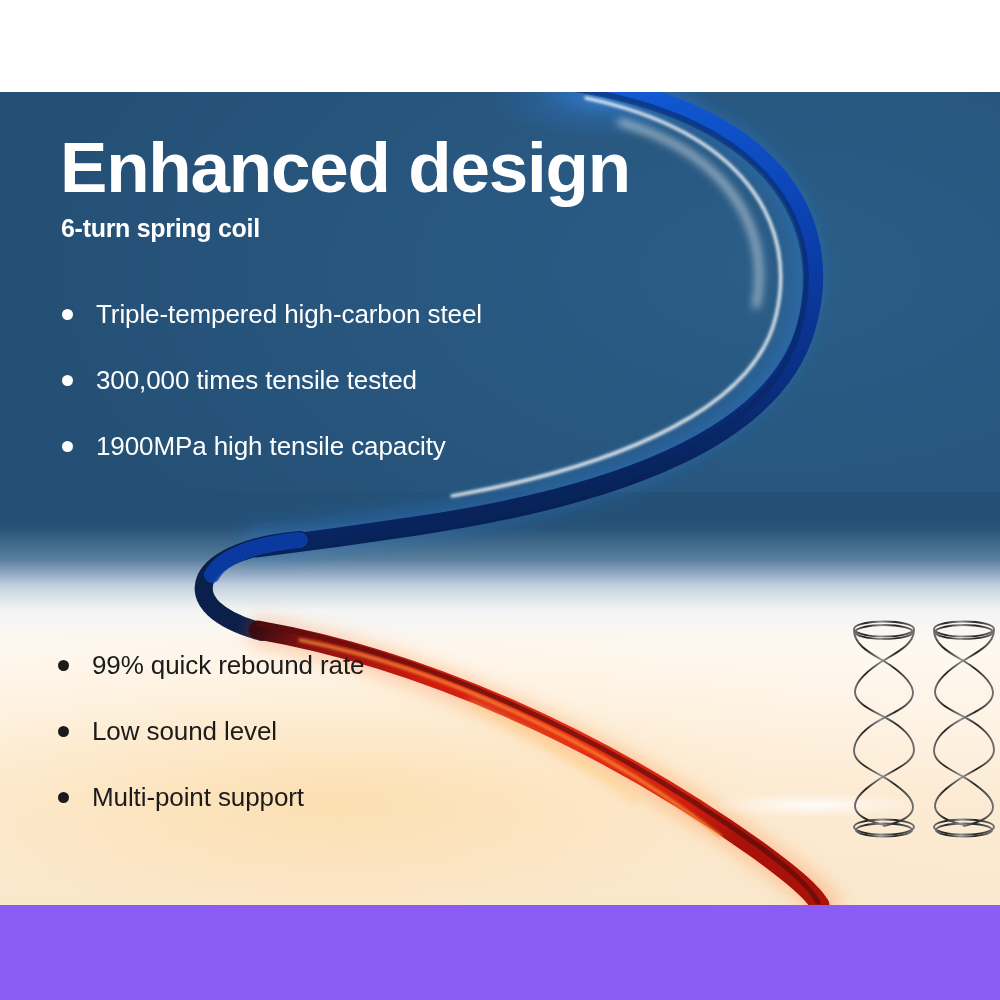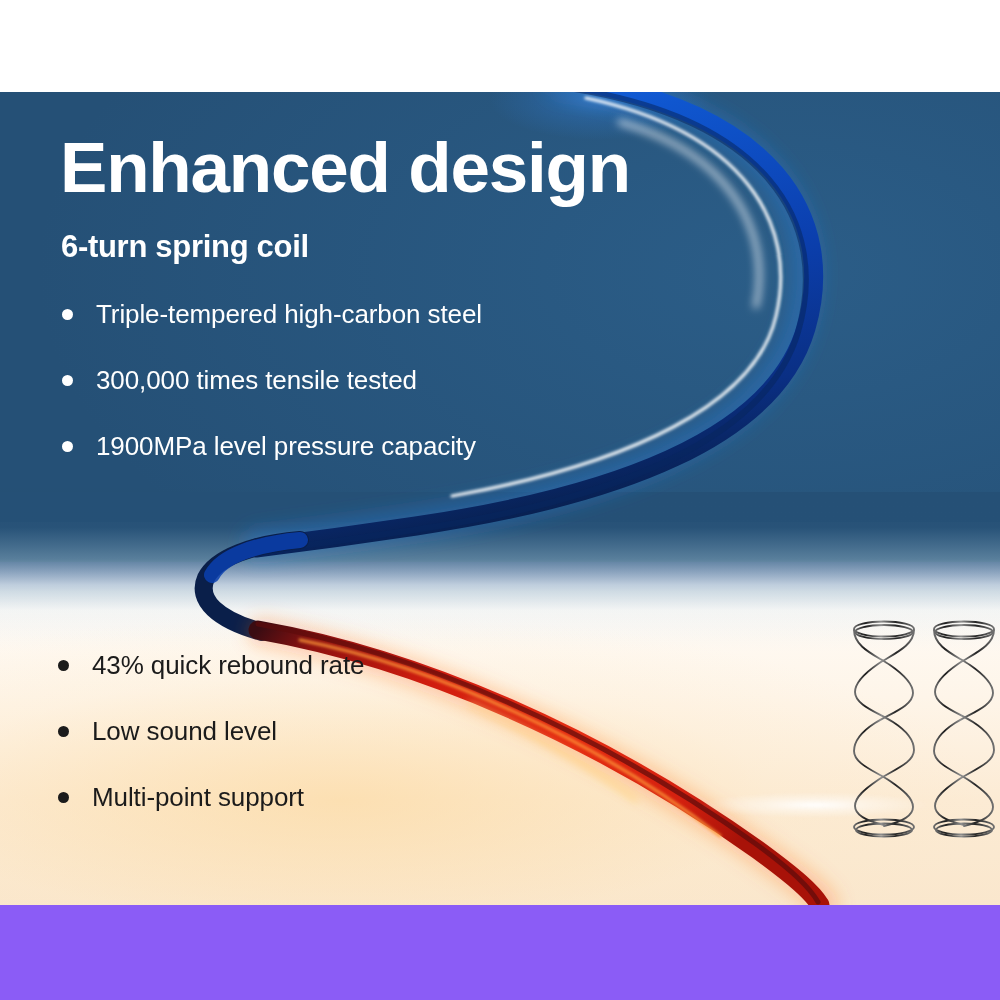--- a/index.html
+++ b/index.html
@@ -129,23 +129,23 @@
     color: #ffffff;
     font-size: 71px;
     font-weight: bold;
     letter-spacing: -1.2px;
     line-height: 1.0;
     white-space: nowrap;
   }
   .subhead {
     position: absolute;
     left: 61px;
-    top: 137px;
+    top: 122px;
     color: #ffffff;
-    font-size: 31px;
+    font-size: 25px;
     font-weight: bold;
     letter-spacing: -0.3px;
     white-space: nowrap;
   }
 
   .bullets-top {
     position: absolute;
     left: 62px;
     top: 189px;
     width: 560px;
@@ -306,28 +306,28 @@
       <div class="bullet">
         <span class="dot"></span>
         <span class="txt">Triple-tempered high-carbon steel</span>
       </div>
       <div class="bullet">
         <span class="dot"></span>
         <span class="txt">300,000 times tensile tested</span>
       </div>
       <div class="bullet">
         <span class="dot"></span>
-        <span class="txt">1900MPa level pressure capacity</span>
+        <span class="txt">1900MPa high tensile capacity</span>
       </div>
     </div>
 
     <div class="bullets-bottom">
       <div class="bullet">
         <span class="dot"></span>
-        <span class="txt">43% quick rebound rate</span>
+        <span class="txt">99% quick rebound rate</span>
       </div>
       <div class="bullet">
         <span class="dot"></span>
         <span class="txt">Low sound level</span>
       </div>
       <div class="bullet">
         <span class="dot"></span>
         <span class="txt">Multi-point support</span>
       </div>
     </div>

